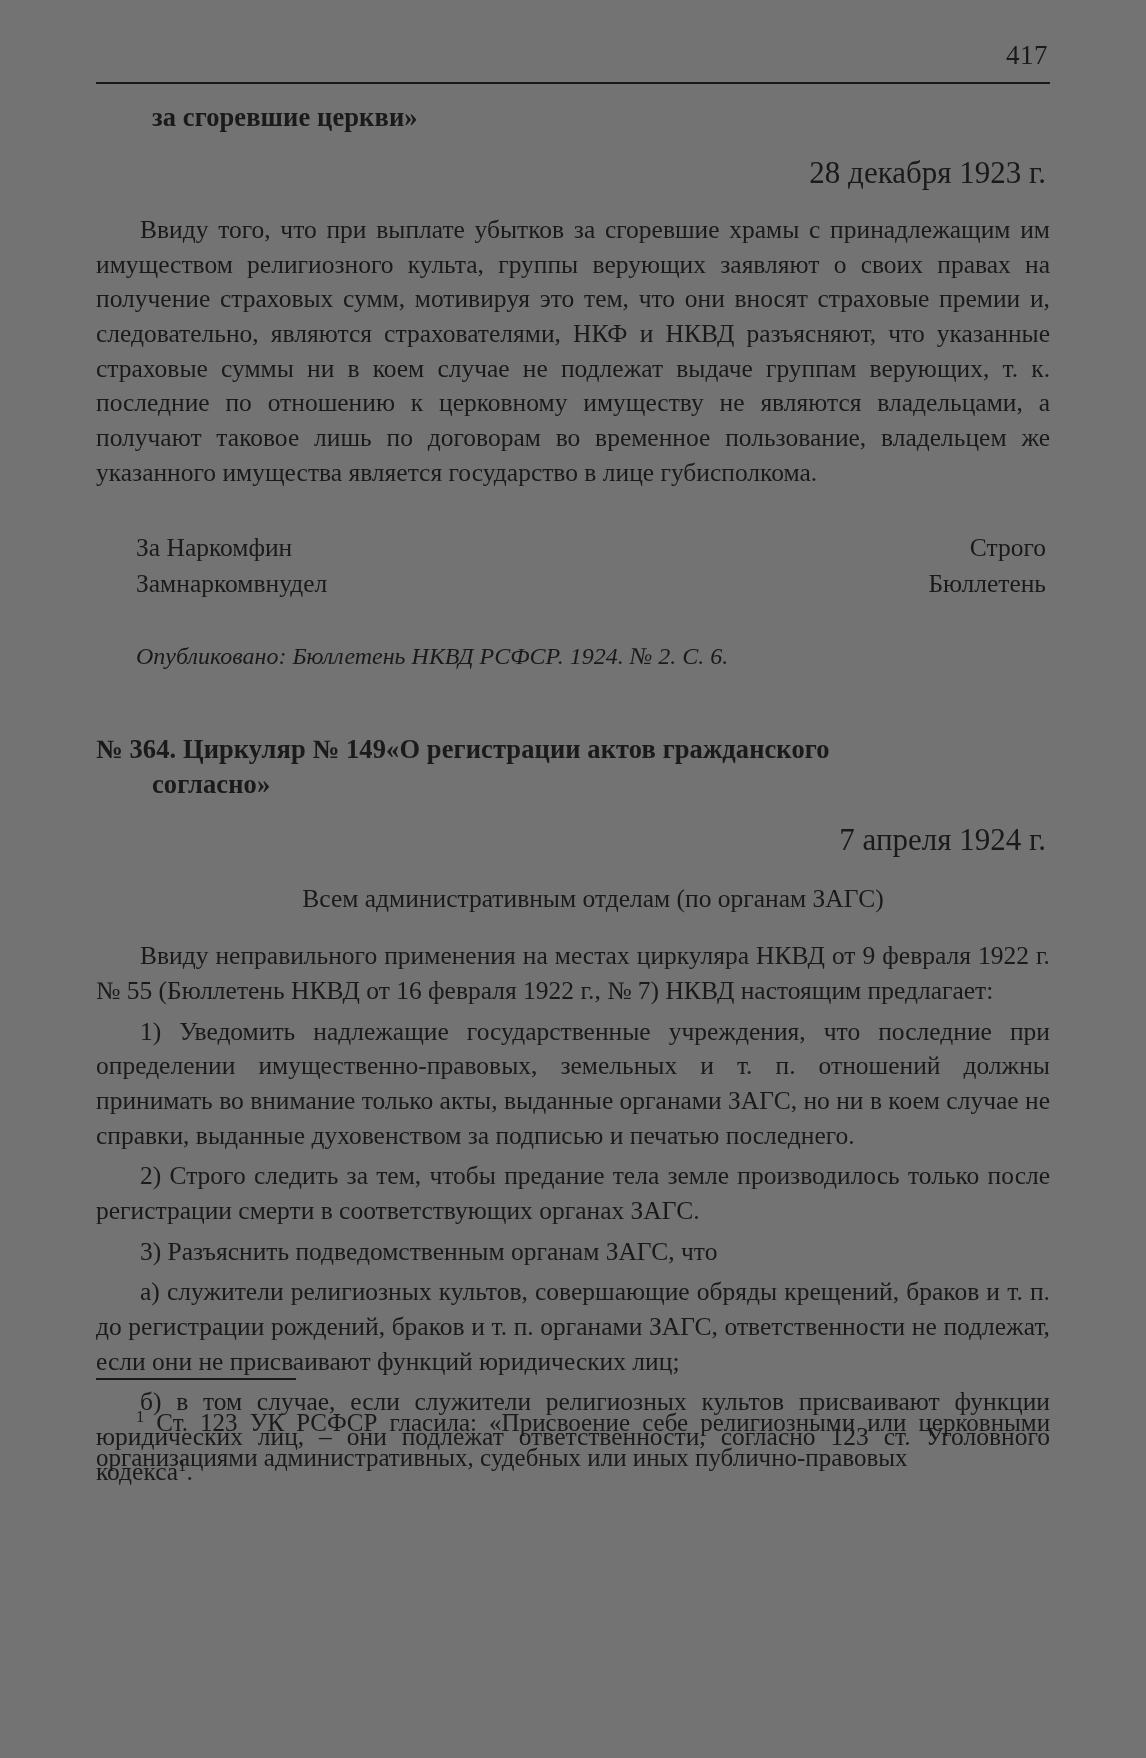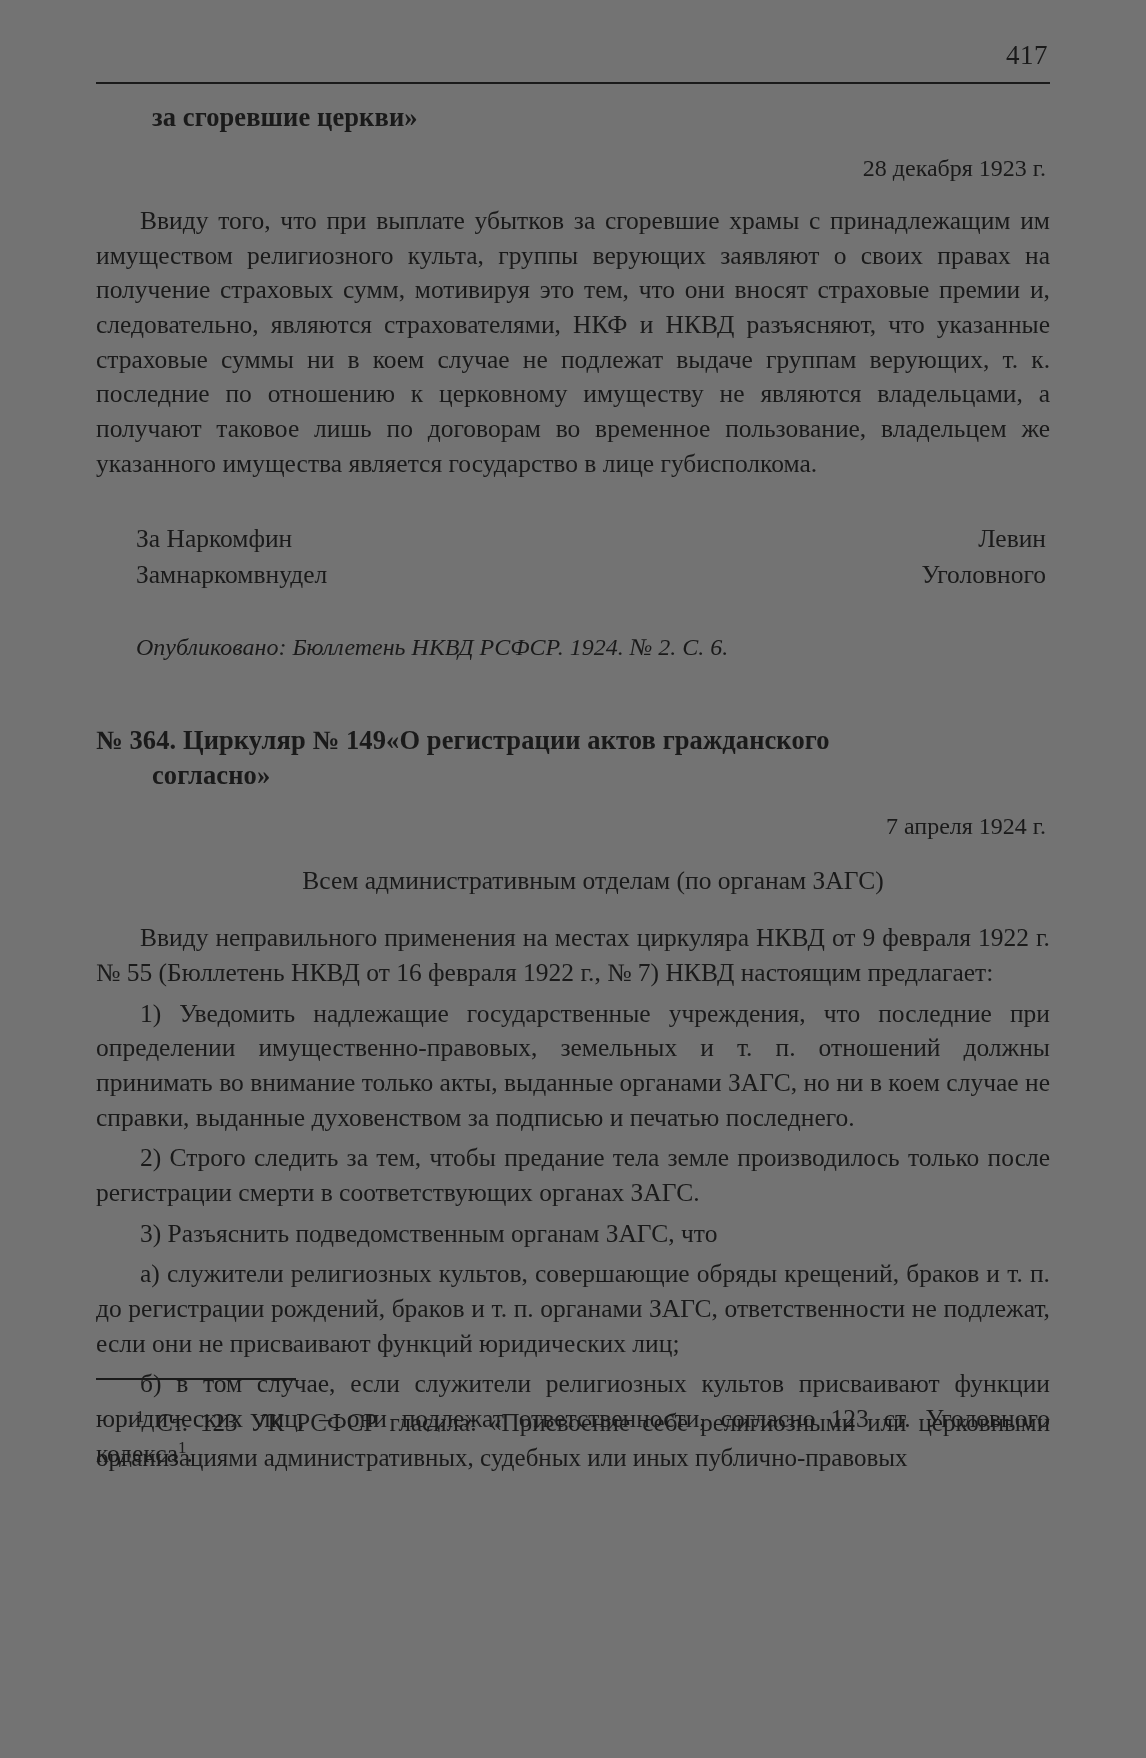--- a/index.html
+++ b/index.html
@@ -44,21 +44,21 @@
     line-height: 1.32;
     margin: 0 0 0 0;
     text-indent: 0;
     letter-spacing: 0.1px;
   }
   .doc-title .cont {
     display: block;
     padding-left: 56px;
   }
   .doc-date {
-    font-size: 24px;
+    font-size: 31px;
     text-align: right;
     margin-top: 20px;
     margin-bottom: 0;
     padding-right: 4px;
   }
   .body-text {
     font-size: 25.5px;
     line-height: 1.36;
     text-align: justify;
     margin: 22px 0 0 0;
@@ -135,25 +135,25 @@
         <span class="cont">за сгоревшие церкви»</span>
       </h1>
 
       <p class="doc-date">28 декабря 1923 г.</p>
 
       <p class="body-text">Ввиду того, что при выплате убытков за сгоревшие храмы с принадлежащим им имуществом религиозного культа, группы верующих заявляют о своих правах на получение страховых сумм, мотивируя это тем, что они вносят страховые премии и, следовательно, являются страхователями, НКФ и НКВД разъясняют, что указанные страховые суммы ни в коем случае не подлежат выдаче группам верующих, т. к. последние по отношению к церковному имуществу не являются владельцами, а получают таковое лишь по договорам во временное пользование, владельцем же указанного имущества является государство в лице губисполкома.</p>
 
       <div class="signatures">
         <div class="sig-row">
           <span class="sig-left">За Наркомфин</span>
-          <span class="sig-right">Левин</span>
+          <span class="sig-right">Строго</span>
         </div>
         <div class="sig-row">
           <span class="sig-left">Замнаркомвнудел</span>
-          <span class="sig-right">Уголовного</span>
+          <span class="sig-right">Бюллетень</span>
         </div>
       </div>
 
       <p class="published">Опубликовано: Бюллетень НКВД РСФСР. 1924. № 2. С. 6.</p>
     </div>
 
     <div class="section-2">
       <h1 class="doc-title">
         <span>№ 364. Циркуляр № 149«О регистрации актов гражданского</span>
         <span class="cont">согласно»</span>

